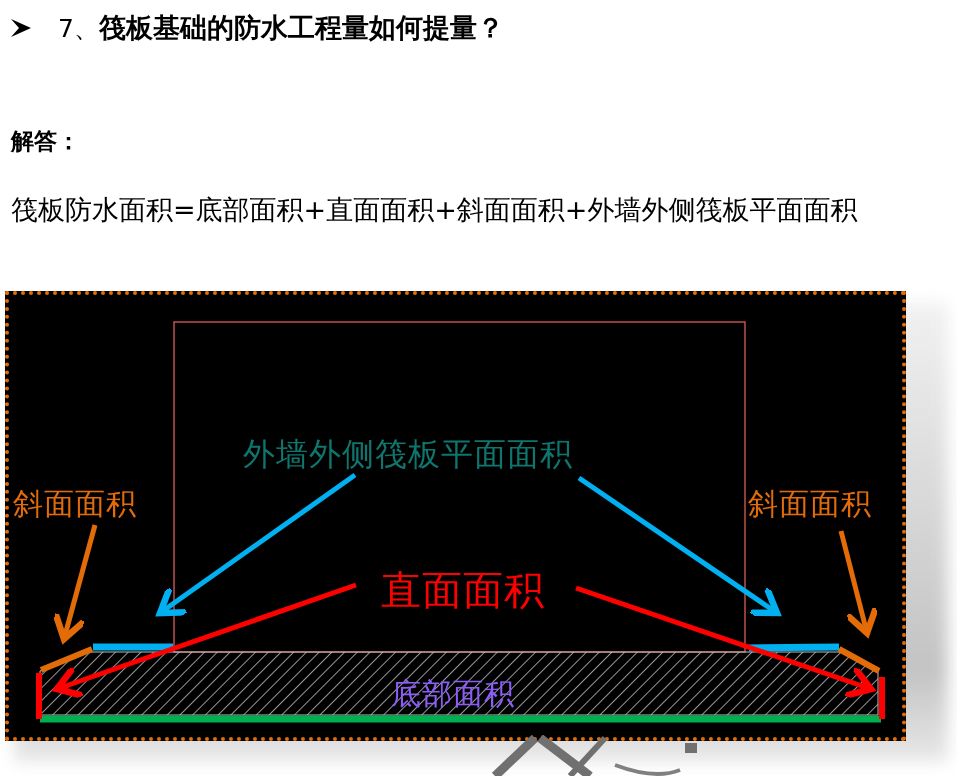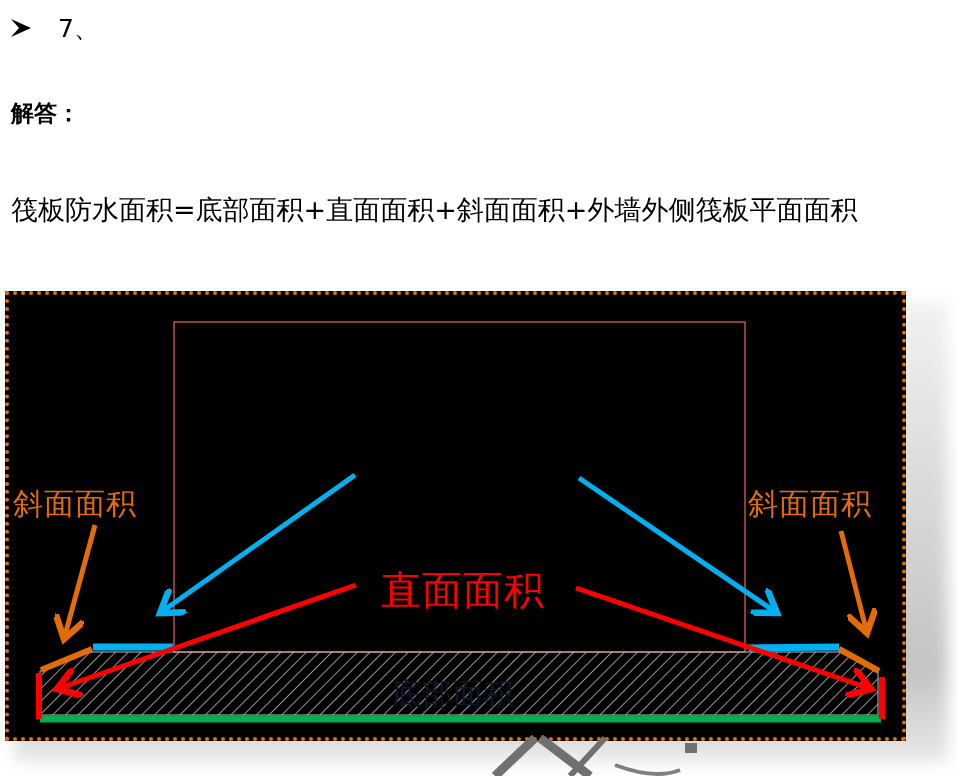--- a/index.html
+++ b/index.html
@@ -10,54 +10,55 @@
     color:#000;
   }
   .q-title {
     position:absolute; left:10px; top:10px; height:36px;
     display:flex; align-items:center; white-space:nowrap;
   }
   .q-bullet { width:22px; height:22px; margin-right:26px; }
   .q-num { font-size:25px; font-weight:normal; }
   .q-text { font-size:27px; font-weight:bold; letter-spacing:0px; }
   .answer-label {
-    position:absolute; left:11px; top:98px; font-size:23px; font-weight:bold;
+    position:absolute; left:11px; top:126px; font-size:23px; font-weight:bold;
   }
   .formula {
     position:absolute; left:11px; top:192px; font-size:27px; white-space:nowrap;
   }
   .figure-shadow {
     position:absolute; left:14px; top:302px; width:934px; height:460px;
     background:linear-gradient(#f0f0f0,#bdbdbd 80%,#e6e6e6);
     filter:blur(8px); opacity:.9;
   }
   .figure {
     position:absolute; left:5px; top:291px; width:901px; height:450px;
     background:#000;
     border:4px dotted #e36c09;
     box-sizing:border-box;
   }
   .figure svg { position:absolute; left:-4px; top:-4px; }
   .fig-label { position:absolute; font-family:"DejaVu Serif","Liberation Serif",serif; white-space:nowrap; }
-  .lbl-outer { left:243px; top:433px; color:#000000; font-size:32px; letter-spacing:1px; }
+  .lbl-outer { left:243px; top:433px; color:#0f766e; font-size:32px; letter-spacing:1px; }
   .lbl-slope-l { left:13px; top:484px; color:#e36c09; font-size:30px; letter-spacing:1px; }
   .lbl-slope-r { left:748px; top:484px; color:#e36c09; font-size:30px; letter-spacing:1px; }
   .lbl-vertical { left:381px; top:563px; color:#ff0000; font-size:40px; letter-spacing:1px; }
-  .lbl-bottom { left:391px; top:674px; color:#0f172a; font-size:30px; letter-spacing:1px; }
+  .lbl-bottom { left:391px; top:674px; color:#8b5cf6; font-size:30px; letter-spacing:1px; }
   .watermark { position:absolute; left:440px; top:735px; }
 </style>
 </head>
 <body>
 
 <div class="q-title">
   <svg class="q-bullet" viewBox="0 0 22 22">
     <polygon points="1,2 21,11 1,20 9,11" fill="#000"></polygon>
     <polygon points="1,2 21,11 9,11" fill="#fff" opacity="0.0"></polygon>
   </svg>
   <span class="q-num">7、</span>
+  <span class="q-text">筏板基础的防水工程量如何提量？</span>
 </div>
 
 <div class="answer-label">解答：</div>
 
 <div class="formula">筏板防水面积=底部面积+直面面积+斜面面积+外墙外侧筏板平面面积</div>
 
 <div class="figure-shadow"></div>
 <div class="figure">
   <svg width="901" height="450" viewBox="0 0 901 450">
     <defs>

